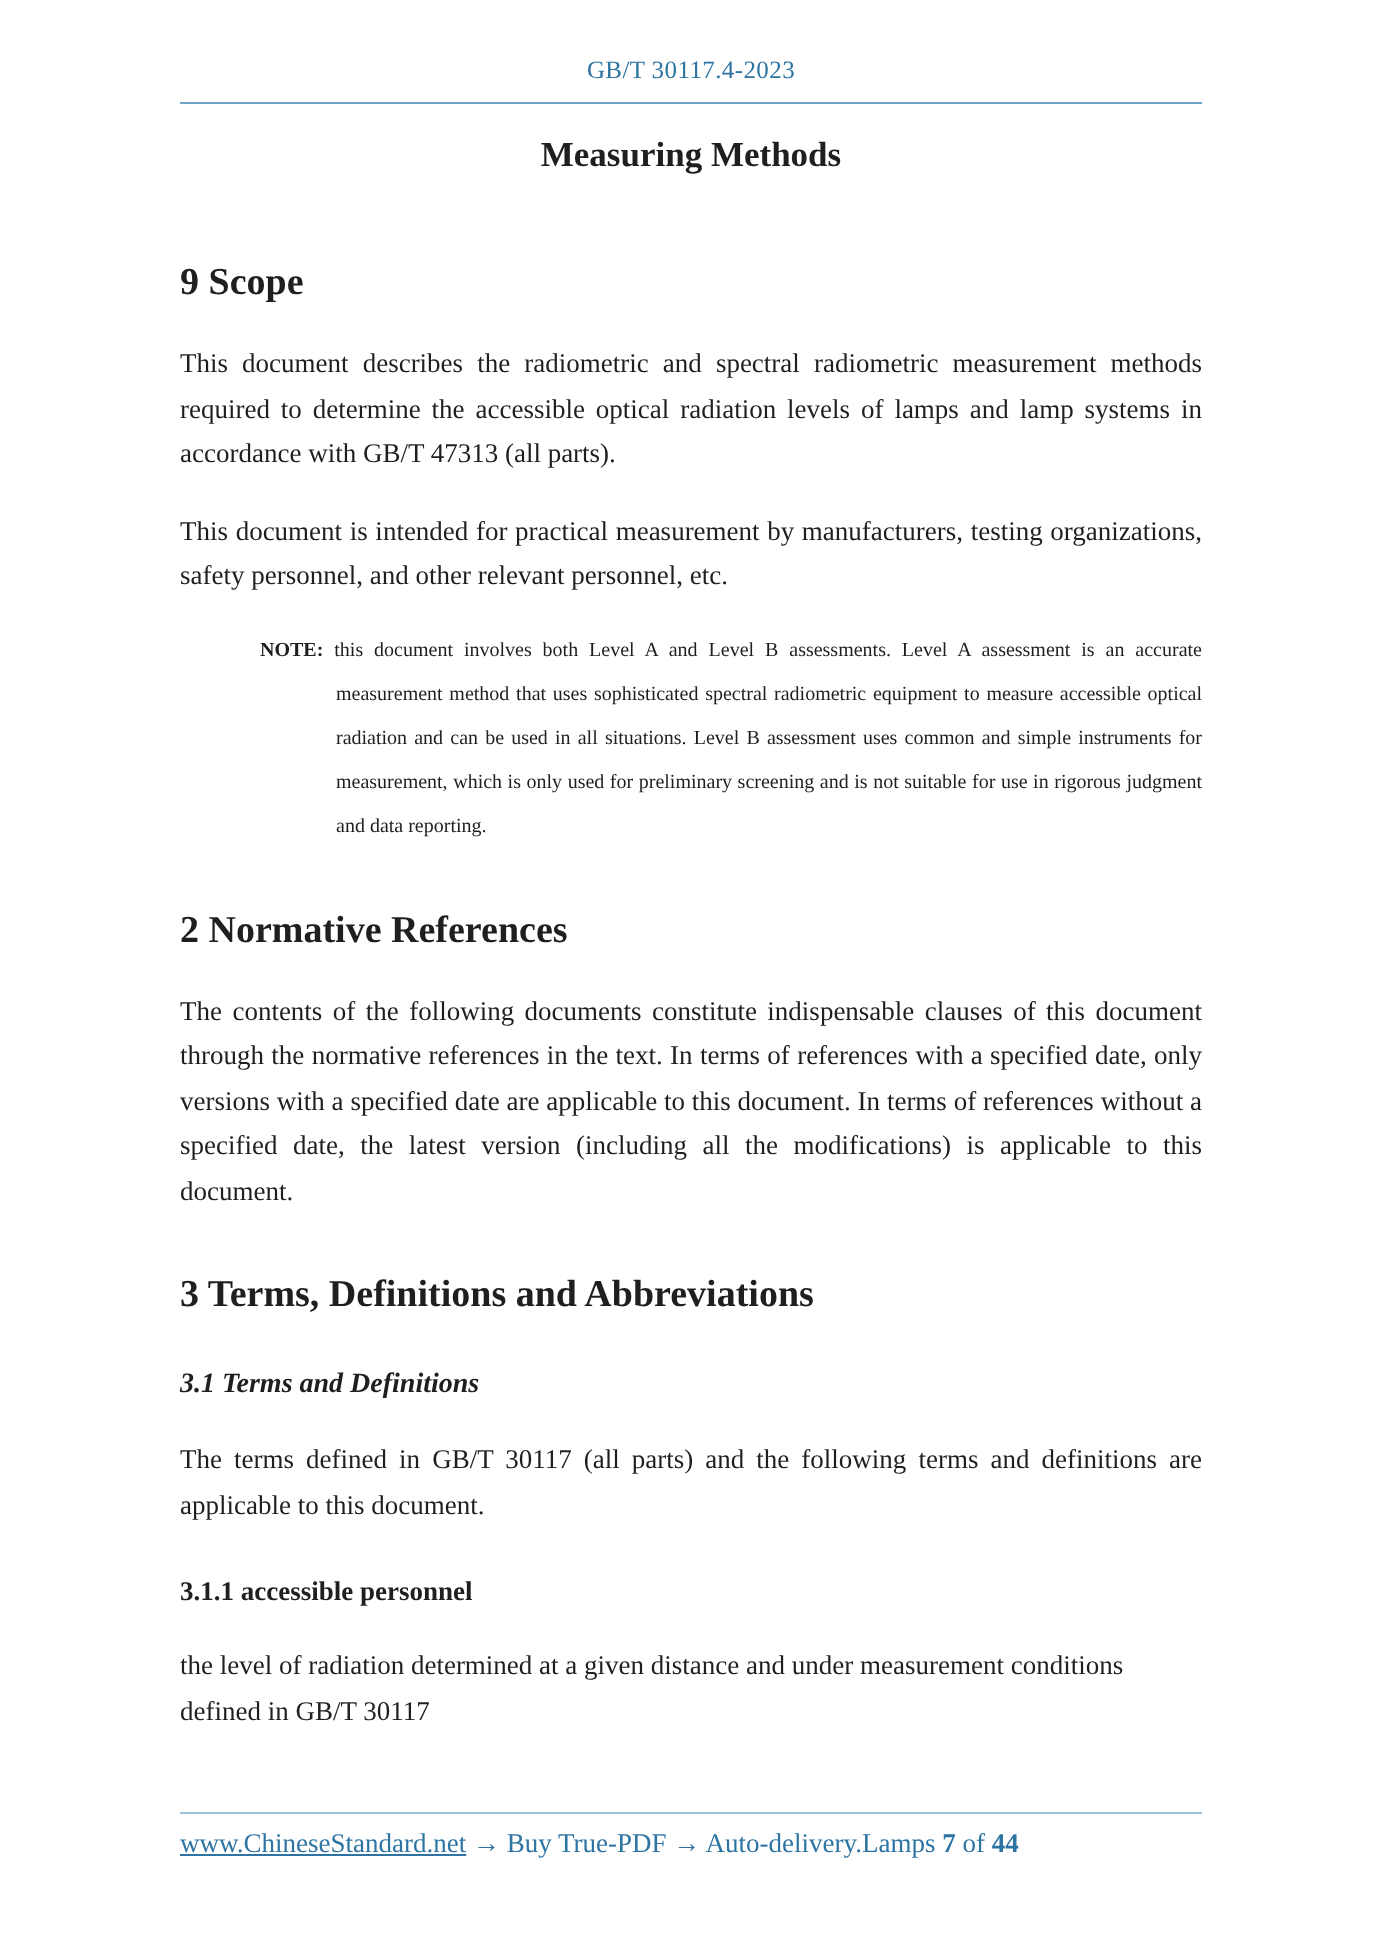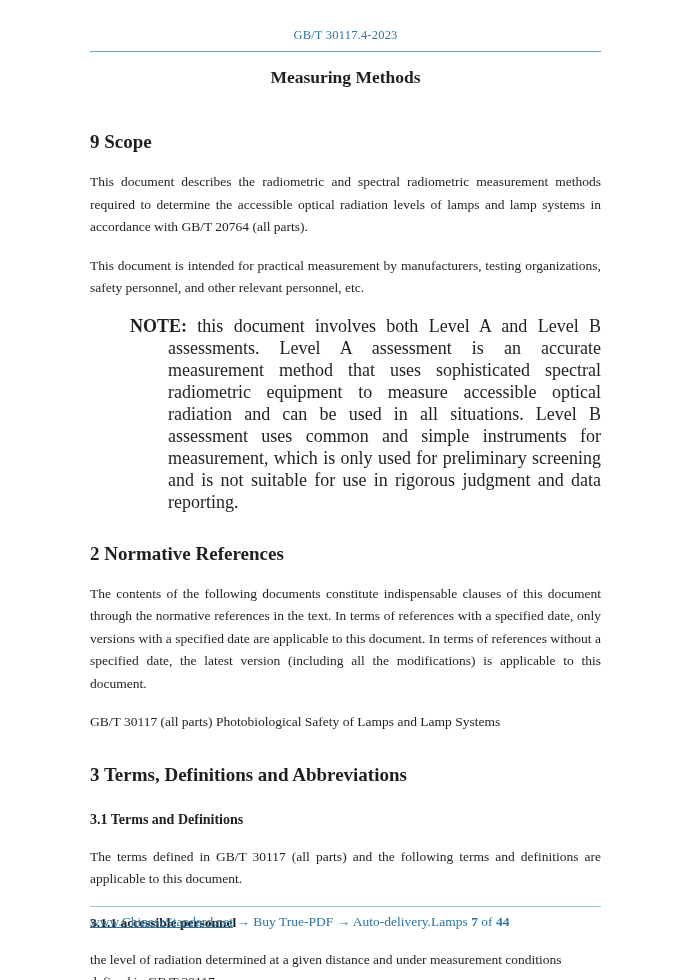--- a/index.html
+++ b/index.html
@@ -58,33 +58,34 @@
     line-height: 22.5px;
     text-align: justify;
     margin-top: 16px;
   }
   .para-left {
     font-size: 13.5px;
     line-height: 22.5px;
     margin-top: 16px;
   }
   .note {
-    font-size: 18px;
+    font-size: 10px;
     line-height: 22px;
     text-align: justify;
     margin-top: 15px;
     padding-left: 78px;
     text-indent: -38px;
   }
   .note b { font-weight: bold; }
   .sub-heading {
     font-size: 14px;
     font-weight: bold;
     margin-top: 22px;
     line-height: 20px;
+    font-style: italic;
   }
   .sub-heading3 {
     font-size: 13.5px;
     font-weight: bold;
     margin-top: 22px;
     line-height: 20px;
   }
   .footer {
     position: absolute;
     left: 90px;
@@ -116,27 +117,26 @@
 
 <div class="page">
   <div class="content">
 
     <div class="header-code">GB/T 30117.4-2023</div>
     <hr class="header-rule">
 
     <div class="doc-title-line2">Measuring Methods</div>
 
     <h1 class="sec">9 Scope</h1>
-    <p class="para">This document describes the radiometric and spectral radiometric measurement methods required to determine the accessible optical radiation levels of lamps and lamp systems in accordance with GB/T 20764 (all parts).</p>
+    <p class="para">This document describes the radiometric and spectral radiometric measurement methods required to determine the accessible optical radiation levels of lamps and lamp systems in accordance with GB/T 47313 (all parts).</p>
     <p class="para">This document is intended for practical measurement by manufacturers, testing organizations, safety personnel, and other relevant personnel, etc.</p>
     <p class="note"><b>NOTE:</b><span> this document involves both Level A and Level B assessments. Level A assessment is an accurate measurement method that uses sophisticated spectral radiometric equipment to measure accessible optical radiation and can be used in all situations. Level B assessment uses common and simple instruments for measurement, which is only used for preliminary screening and is not suitable for use in rigorous judgment and data reporting.</span></p>
 
     <h1 class="sec sec2">2 Normative References</h1>
     <p class="para">The contents of the following documents constitute indispensable clauses of this document through the normative references in the text. In terms of references with a specified date, only versions with a specified date are applicable to this document. In terms of references without a specified date, the latest version (including all the modifications) is applicable to this document.</p>
-    <p class="para-left">GB/T 30117 (all parts) Photobiological Safety of Lamps and Lamp Systems</p>
 
     <h1 class="sec sec2">3 Terms, Definitions and Abbreviations</h1>
     <div class="sub-heading">3.1 Terms and Definitions</div>
     <p class="para">The terms defined in GB/T 30117 (all parts) and the following terms and definitions are applicable to this document.</p>
     <div class="sub-heading3">3.1.1 accessible personnel</div>
     <p class="para-left">the level of radiation determined at a given distance and under measurement conditions defined in GB/T 30117</p>
 
   </div>
 
   <div class="footer">

